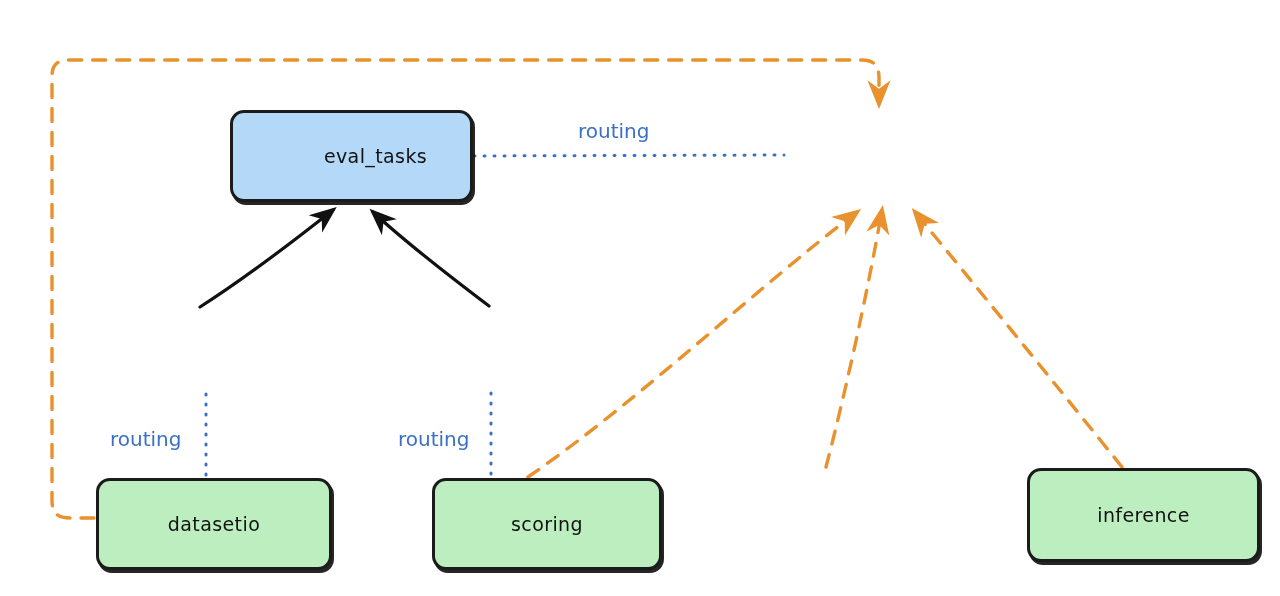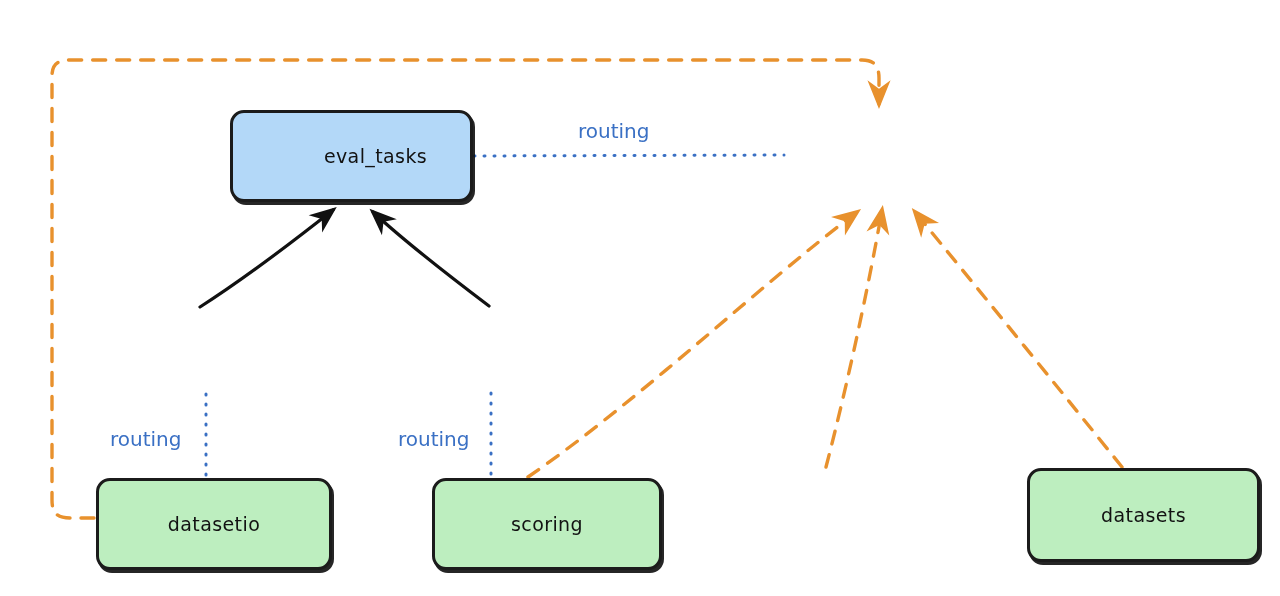--- a/index.html
+++ b/index.html
@@ -95,21 +95,21 @@
   <div class="node green" style="left:96px; top:478px; width:236px; height:92px;align-items:center;">
     <span class="label">datasetio</span>
   </div>
 
   <div class="node green" style="left:390px; top:478px; width:230px; height:92px;margin-left:42px;">
     <span class="label">scoring</span>
   </div>
 
 
   <div class="node green" style="left:1027px; top:468px; width:233px; height:94px;">
-    <span class="label">datasets</span>
+    <span class="label">inference</span>
   </div>
 
   <div class="edge-label" style="left:578px; top:119px;">routing</div>
 
   <div class="edge-label" style="left:110px; top:427px;">routing</div>
 
   <div class="edge-label" style="left:398px; top:427px;">routing</div>
 
 </div>
 

